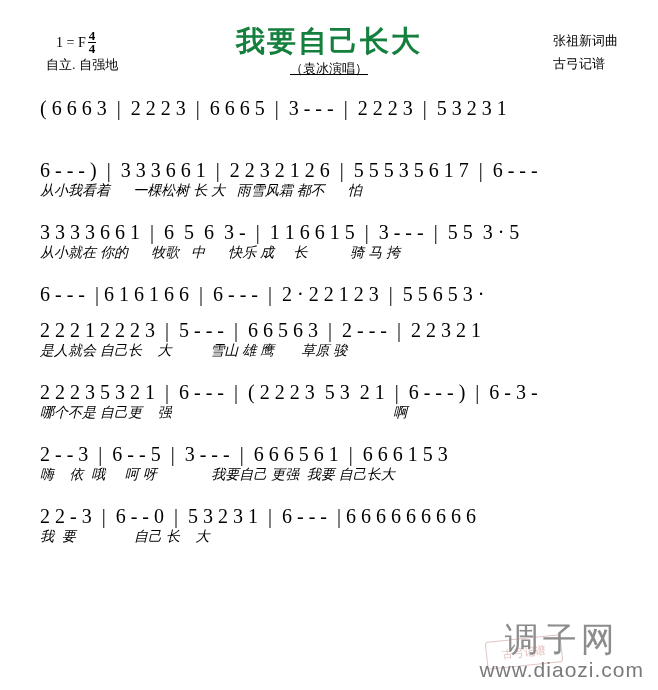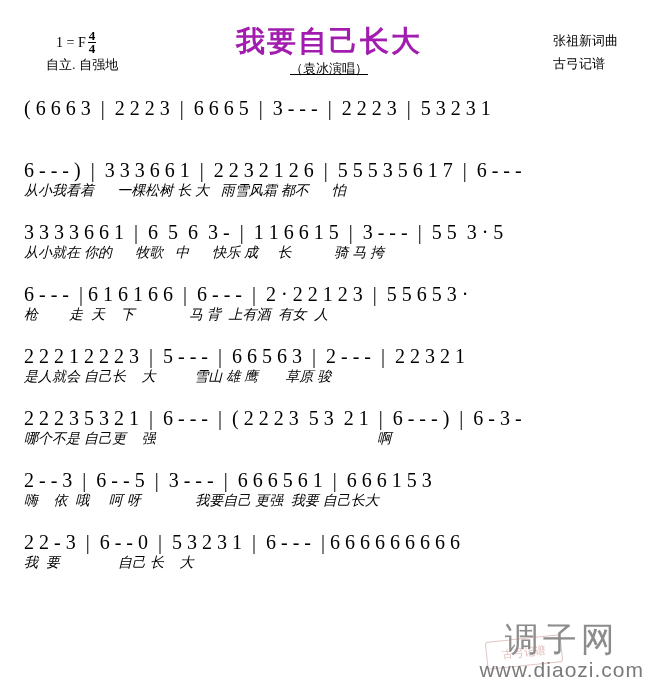--- a/index.html
+++ b/index.html
@@ -54,21 +54,21 @@
     font-family: "Liberation Sans", sans-serif;
   }
   .title {
     position: absolute;
     left: 0;
     right: 0;
     top: 22px;
     text-align: center;
     font-size: 29px;
     font-weight: bold;
-    color: #a21caf;
+    color: #15803d;
     font-family: "Liberation Sans", sans-serif;
     letter-spacing: 2px;
   }
   .subtitle {
     position: absolute;
     left: 0;
     right: 0;
     top: 60px;
     text-align: center;
     font-size: 13px;
@@ -81,21 +81,21 @@
     top: 30px;
     font-size: 13px;
     line-height: 1.75;
     text-align: left;
     font-family: "Liberation Sans", sans-serif;
   }
 
   
   .score {
     position: relative;
-    padding: 0 20px;
+    padding: 0 36px;
   }
   .system {
     position: relative;
     margin-bottom: 2px;
   }
   .notes-row {
     position: relative;
     height: 34px;
     font-size: 20px;
     font-family: "Liberation Serif", serif;
@@ -188,21 +188,20 @@
       <div class="lyric-row">从小我看着      一棵松树 长 大   雨雪风霜 都不      怕</div>
     </div>
 
     <div class="system">
       <div class="notes-row">3 3 3 3 6 6 1  |  6  5  6  3 -  |  1 1 6 6 1 5  |  3 - - -  |  5 5  3 · 5</div>
       <div class="lyric-row">从小就在 你的      牧歌   中      快乐 成     长           骑 马 挎</div>
     </div>
 
     <div class="system">
       <div class="notes-row">6 - - -  | 6 1 6 1 6 6  |  6 - - -  |  2 · 2 2 1 2 3  |  5 5 6 5 3 ·</div>
-      <div class="lyric-row">枪        走  天    下              马 背  上有酒  有女  人</div>
     </div>
 
     <div class="system">
       <div class="notes-row">2 2 2 1 2 2 2 3  |  5 - - -  |  6 6 5 6 3  |  2 - - -  |  2 2 3 2 1</div>
       <div class="lyric-row">是人就会 自己长    大          雪山 雄 鹰       草原 骏</div>
     </div>
 
 
     <div class="system">
       <div class="notes-row">2 2 2 3 5 3 2 1  |  6 - - -  |  ( 2 2 2 3  5 3  2 1  |  6 - - - )  |  6 - 3 -</div>

